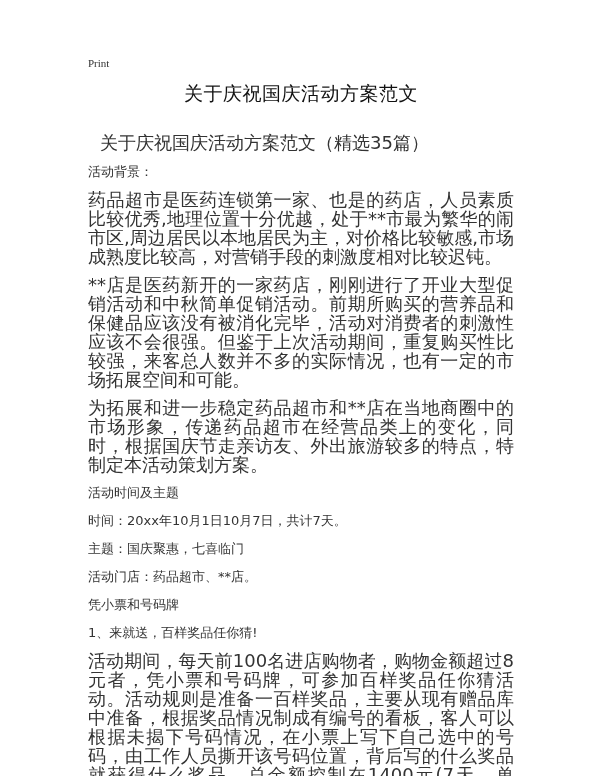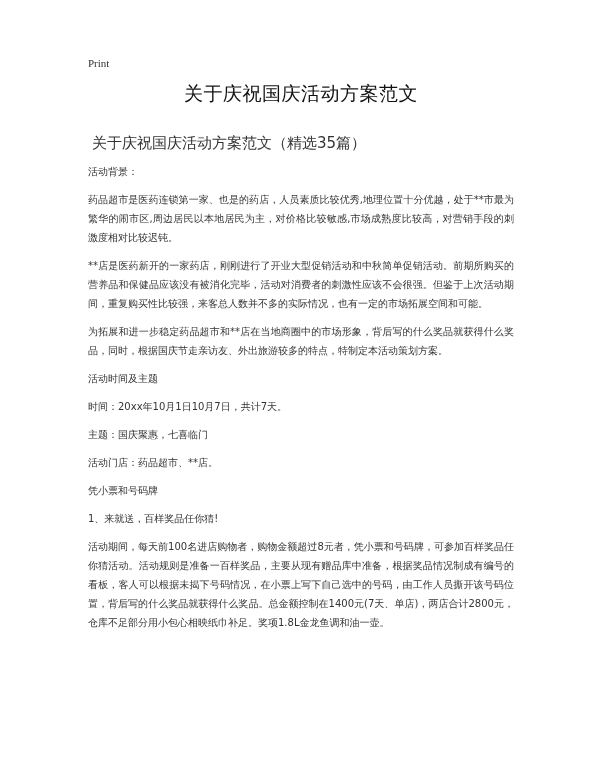--- a/index.html
+++ b/index.html
@@ -1,36 +1,36 @@
 <!DOCTYPE html>
 <html><head>
 <meta charset="utf-8">
 <style>
   html, body { margin: 0; padding: 0; background: #ffffff; }
   body { width: 600px; height: 776px; overflow: hidden; position: relative;
          font-family: "DejaVu Sans", sans-serif; color: #222; }
   .page { position: absolute; left: 88px; top: 56px; width: 426px; }
   .print { font-family: "Liberation Serif", "DejaVu Serif", serif; font-size: 11px; color: #333; margin: 0 0 10px 0; line-height: 14px; }
   .title { font-size: 19px; text-align: center; margin: 0 0 28px 0; line-height: 26px; font-weight: normal; color: #111; letter-spacing: 0.5px; }
-  .subtitle { font-size: 15px; margin: 0 0 10px 4px; line-height: 18px; color: #333; }
+  .subtitle { font-size: 18px; margin: 0 0 10px 12px; line-height: 18px; color: #333; }
   .section-head { font-size: 12.5px; font-weight: bold; margin: 0 0 9px 0; line-height: 18px; color: #111; }
-  p.para { font-size: 10px; line-height: 19px; margin: 0 0 9px 0; color: #333; text-align: justify; word-break: break-all; }
-  p.line { font-size: 10px; line-height: 19px; margin: 0 0 9px 0; color: #333; }
+  p.para { font-size: 18px; line-height: 19px; margin: 0 0 9px 0; color: #333; text-align: justify; word-break: break-all; }
+  p.line { font-size: 13px; line-height: 19px; margin: 0 0 9px 0; color: #333; }
 </style>
 </head>
 <body>
 
 <div class="page">
   <div class="print">Print</div>
   <h1 class="title">关于庆祝国庆活动方案范文</h1>
   <div class="subtitle">关于庆祝国庆活动方案范文（精选35篇）</div>
   <p class="line">活动背景：</p>
   <p class="para">药品超市是医药连锁第一家、也是的药店，人员素质比较优秀,地理位置十分优越，处于**市最为繁华的闹市区,周边居民以本地居民为主，对价格比较敏感,市场成熟度比较高，对营销手段的刺激度相对比较迟钝。</p>
   <p class="para">**店是医药新开的一家药店，刚刚进行了开业大型促销活动和中秋简单促销活动。前期所购买的营养品和保健品应该没有被消化完毕，活动对消费者的刺激性应该不会很强。但鉴于上次活动期间，重复购买性比较强，来客总人数并不多的实际情况，也有一定的市场拓展空间和可能。</p>
-  <p class="para">为拓展和进一步稳定药品超市和**店在当地商圈中的市场形象，背后写的什么奖品就获得什么奖品，同时，根据国庆节走亲访友、外出旅游较多的特点，特制定本活动策划方案。</p>
+  <p class="para">为拓展和进一步稳定药品超市和**店在当地商圈中的市场形象，传递药品超市在经营品类上的变化，同时，根据国庆节走亲访友、外出旅游较多的特点，特制定本活动策划方案。</p>
   <p class="line">活动时间及主题</p>
   <p class="line">时间：20xx年10月1日10月7日，共计7天。</p>
   <p class="line">主题：国庆聚惠，七喜临门</p>
   <p class="line">活动门店：药品超市、**店。</p>
   <p class="line">凭小票和号码牌</p>
   <p class="line">1、来就送，百样奖品任你猜!</p>
   <p class="para">活动期间，每天前100名进店购物者，购物金额超过8元者，凭小票和号码牌，可参加百样奖品任你猜活动。活动规则是准备一百样奖品，主要从现有赠品库中准备，根据奖品情况制成有编号的看板，客人可以根据未揭下号码情况，在小票上写下自己选中的号码，由工作人员撕开该号码位置，背后写的什么奖品就获得什么奖品。总金额控制在1400元(7天、单店)，两店合计2800元，仓库不足部分用小包心相映纸巾补足。奖项1.8L金龙鱼调和油一壶。</p>
 </div>
 
 </body></html>

